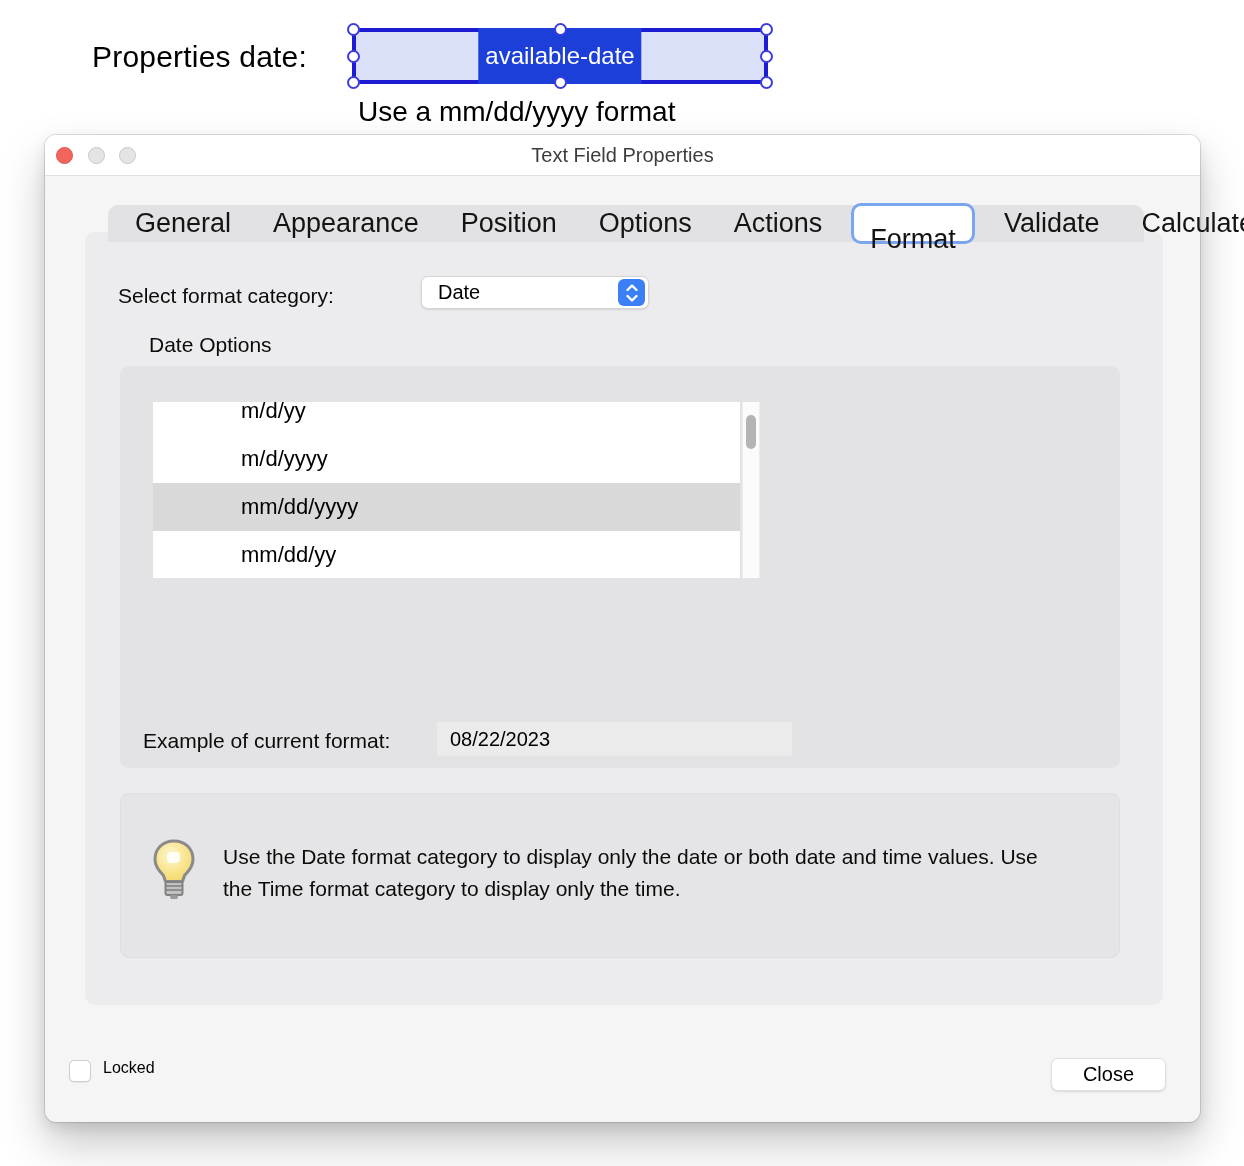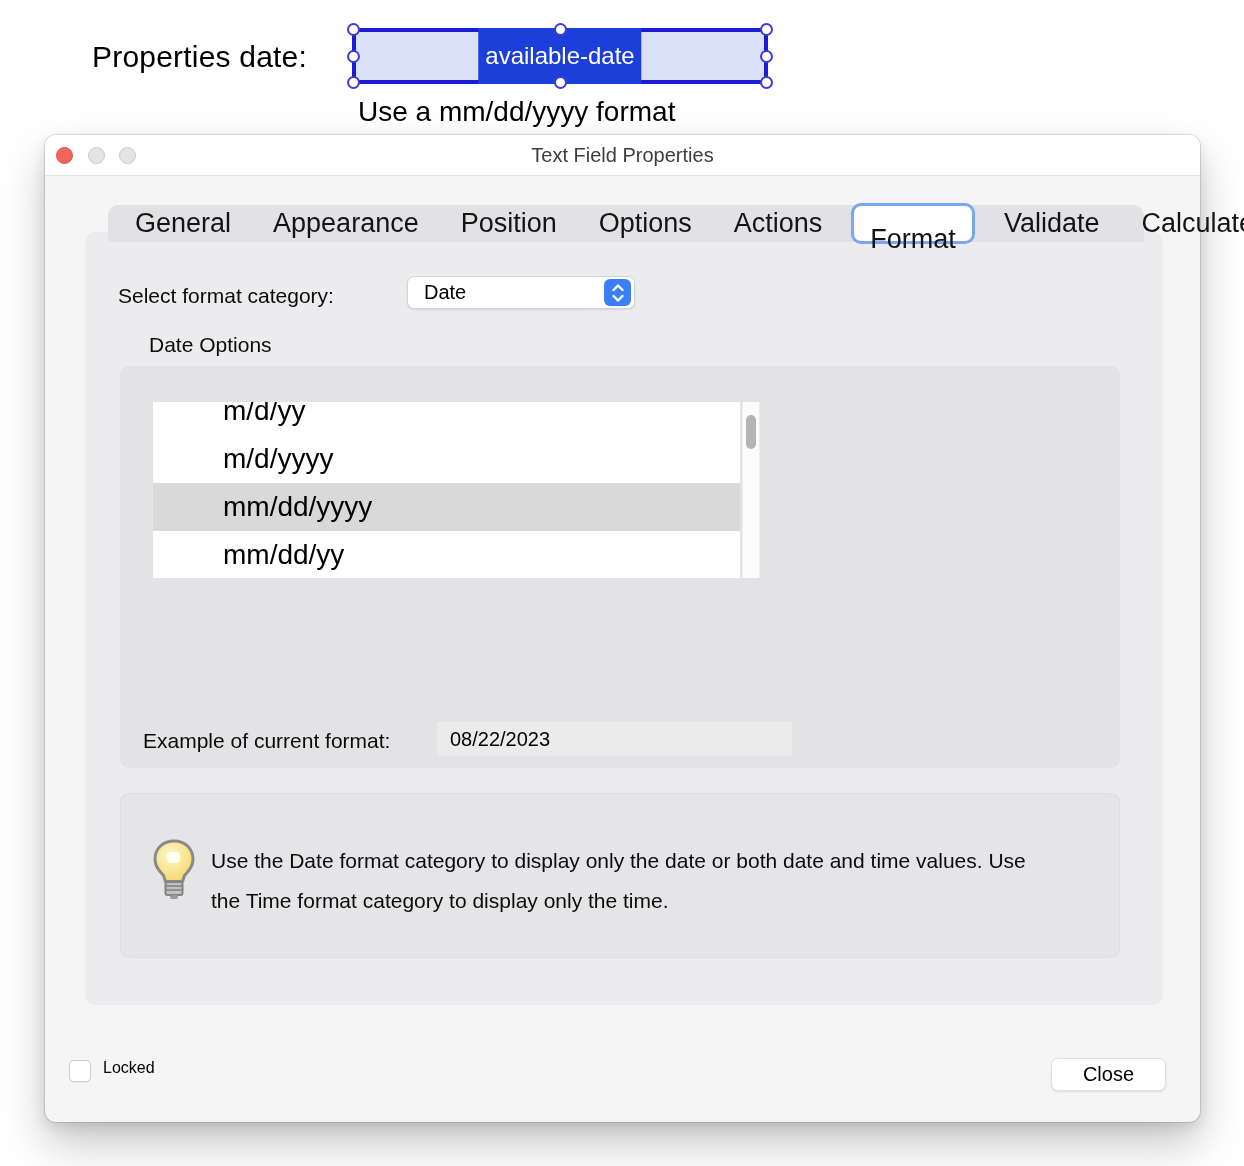--- a/index.html
+++ b/index.html
@@ -59,61 +59,61 @@
 
   
   .content-panel {
     position:absolute; left:40px; top:97px; width:1078px; height:773px;
     background:#ececee; border-radius:10px; z-index:1;
   }
   .lbl { position:absolute; font-size:21px; color:#0b0b0b; }
 
   
   .popup {
-    position:absolute; left:322px; top:44px; width:228px; height:33px;
+    position:absolute; left:336px; top:44px; width:228px; height:33px;
     background:#ffffff; border:1px solid #d4d4d6; border-radius:7px;
     box-shadow:0 1px 2px rgba(0,0,0,0.10); display:flex; align-items:center;
   }
   .popup-value { font-size:20px; color:#000; padding-left:16px; flex:1; }
   .popup-stepper {
     width:27px; height:27px; margin-right:3px; border-radius:6px;
     background:#3a7ff5; display:flex; align-items:center; justify-content:center;
   }
 
   
   .group-box {
     position:absolute; left:35px; top:134px; width:1000px; height:402px;
     background:#e3e3e5; border-radius:9px;
   }
   .listbox {
     position:absolute; left:33px; top:36px; width:587px; height:176px;
     background:#ffffff; overflow:hidden;
   }
   .list-inner { position:absolute; left:0; top:-15px; right:0; }
-  .list-row { height:48px; line-height:48px; font-size:28px; color:#000; padding-left:70px; }
+  .list-row { height:48px; line-height:48px; font-size:22px; color:#000; padding-left:88px; }
   .list-row.selected { background:#d9d9d9; }
   .list-scrollbar {
     position:absolute; left:622px; top:36px; width:18px; height:176px;
     background:#fbfbfb; box-shadow:inset 1px 0 0 #ececec, inset -1px 0 0 #ececec;
   }
   .scroll-thumb { position:absolute; left:4px; top:13px; width:10px; height:34px; background:#b4b4b4; border-radius:5px; }
   .example-field {
     position:absolute; left:317px; top:356px; width:355px; height:34px;
     background:#ebebeb; display:flex; align-items:center;
   }
   .example-field span { font-size:20px; color:#000; padding-left:13px; }
 
   
   .info-box {
     position:absolute; left:35px; top:561px; width:1000px; height:165px;
     background:#e5e5e7; border-radius:9px; border:1px solid #dedee0;
   }
   .info-text {
-    position:absolute; left:90px; top:47px; width:830px;
-    font-size:21px; line-height:40px; color:#0b0b0b;
+    position:absolute; left:102px; top:47px; width:830px;
+    font-size:21px; line-height:32px; color:#0b0b0b;
   }
   .bulb { position:absolute; left:30px; top:44px; }
 
   
   .checkbox {
     position:absolute; left:24px; top:925px; width:22px; height:22px;
     background:#ffffff; border:1px solid #cdcdcd; border-radius:5px;
     box-shadow:0 1px 1px rgba(0,0,0,0.06);
   }
   .checkbox-label { position:absolute; left:58px; top:924px; font-size:16px; color:#000; }

